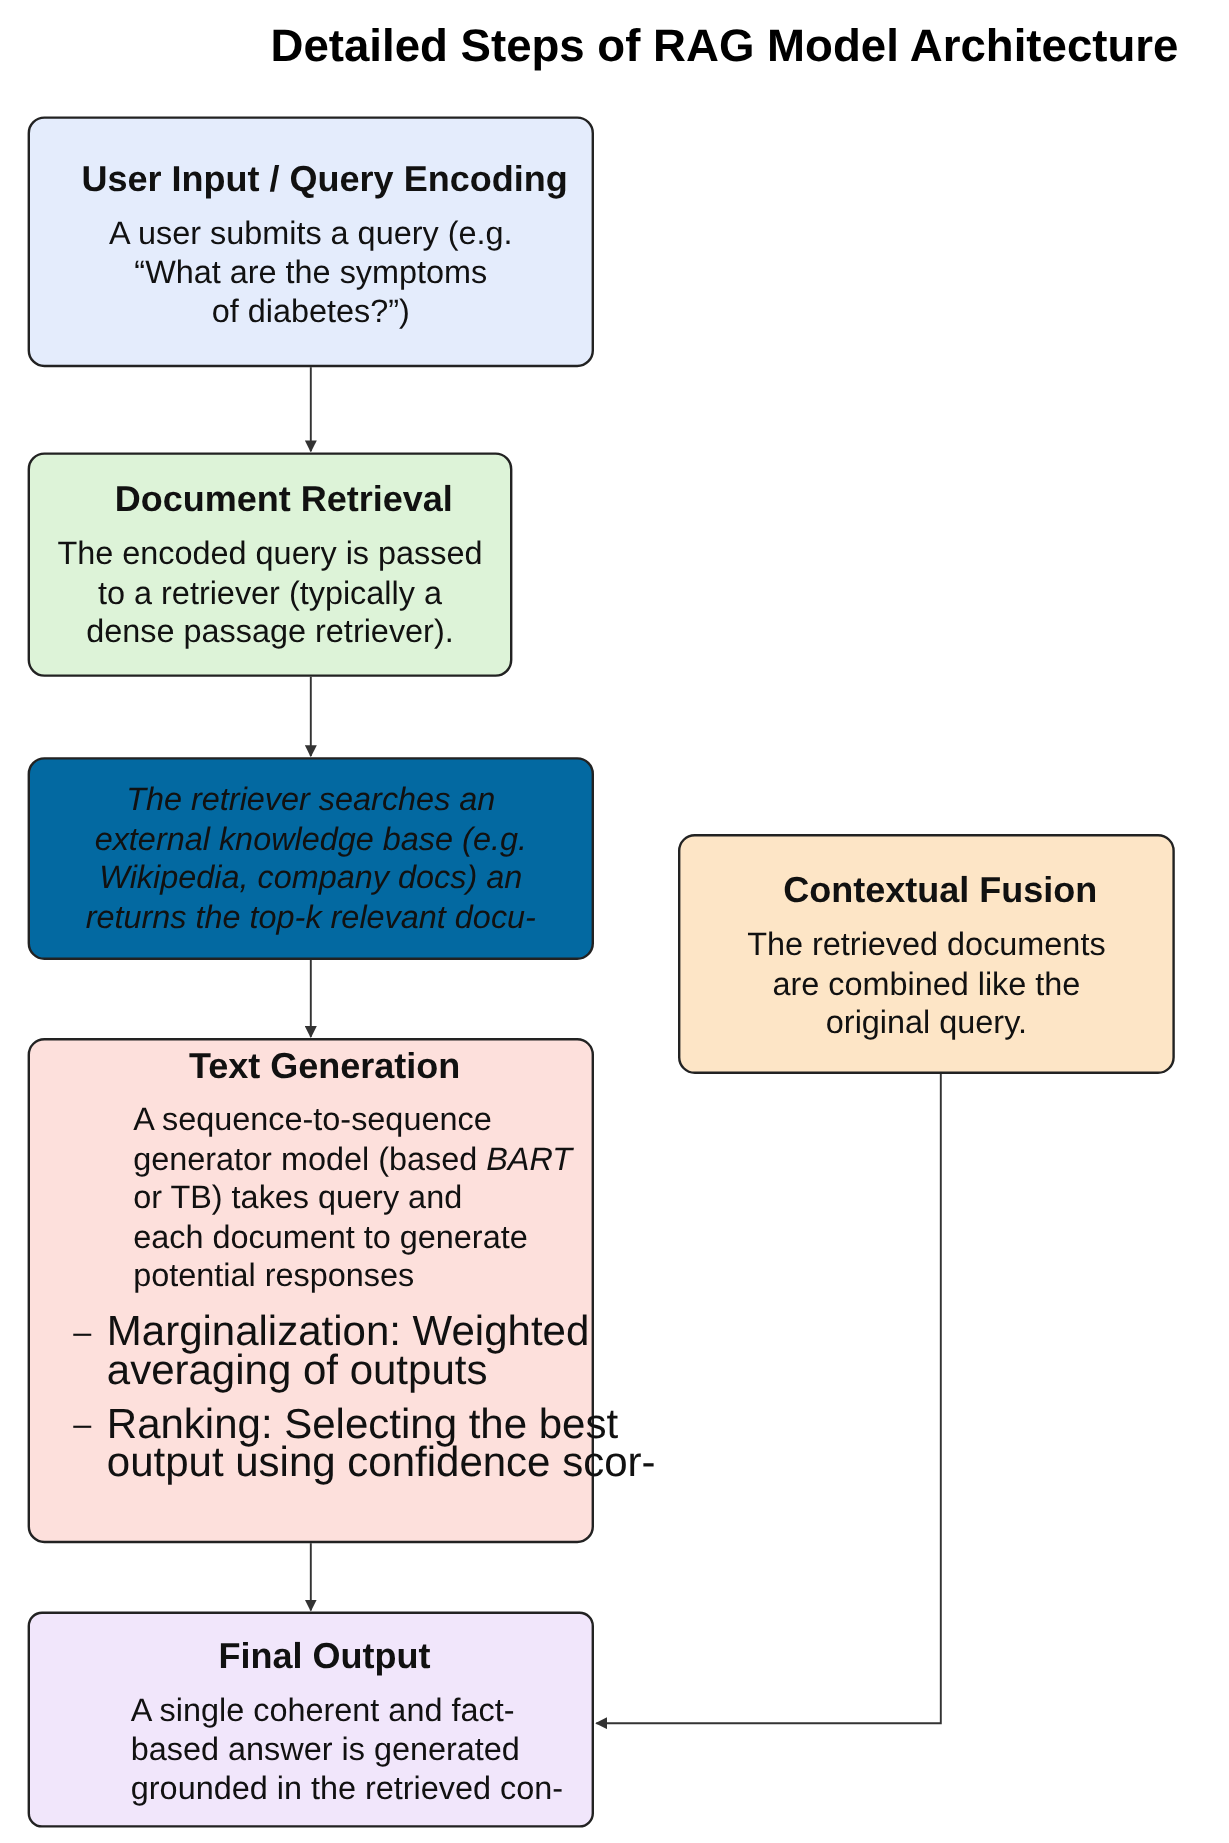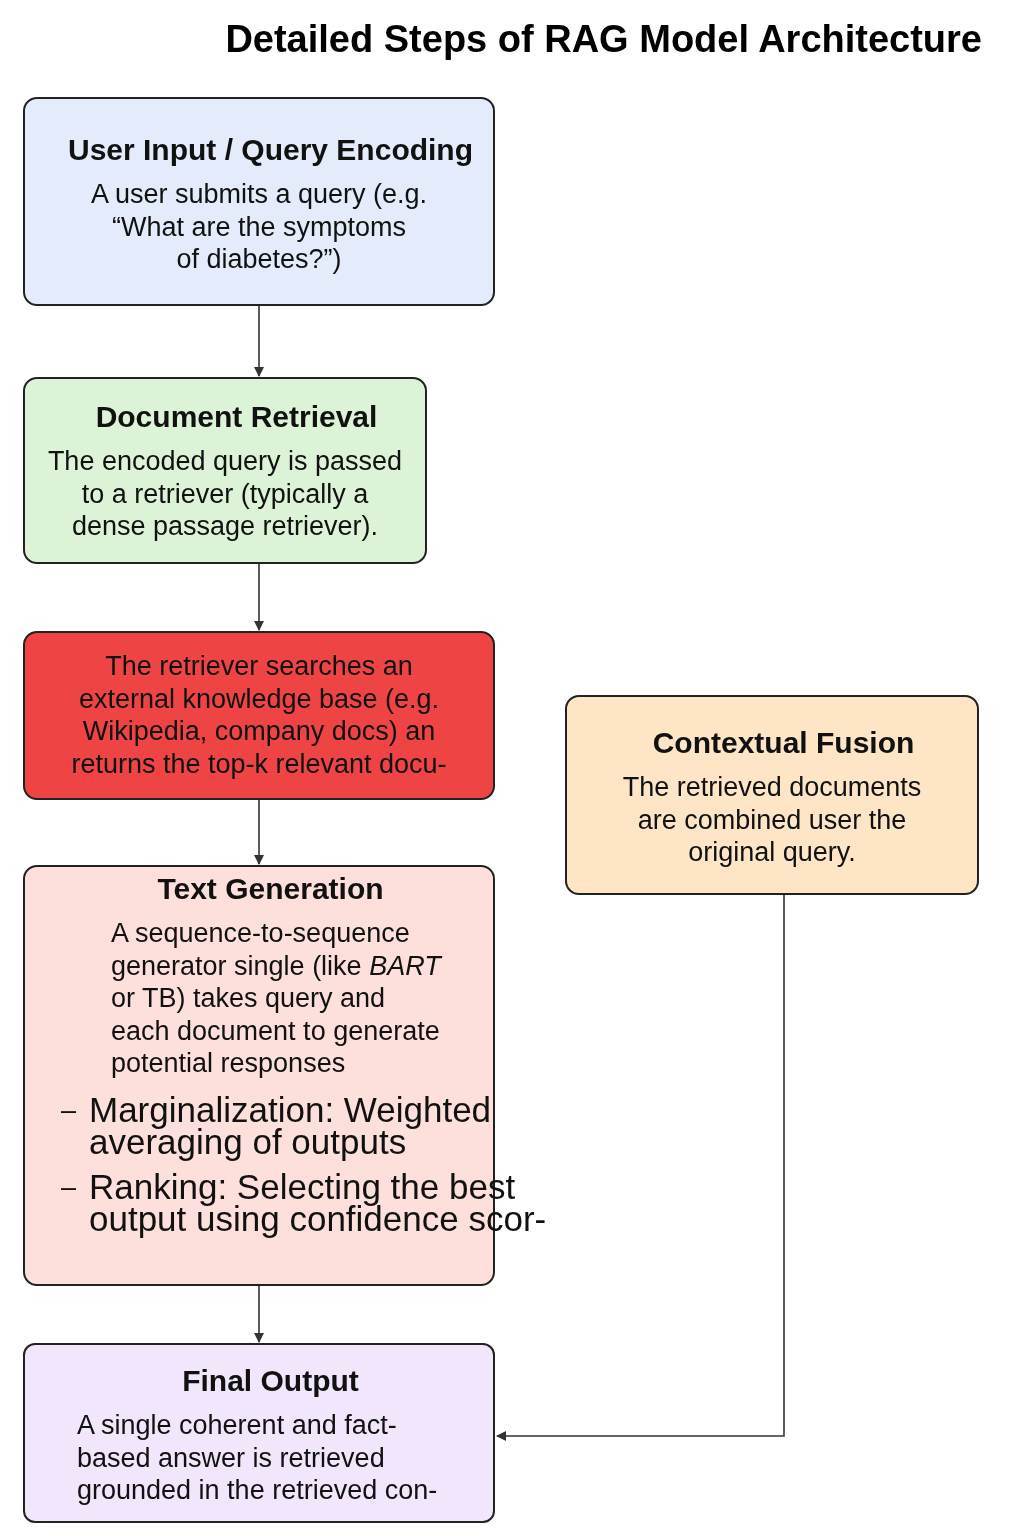--- a/index.html
+++ b/index.html
@@ -88,21 +88,21 @@
     }
     .bullet .btext {
       font-size: 35px;
       line-height: 32.5px;
     }
 
     #b-final { left: 23px; top: 1343px; width: 472px; height: 180px; }
     #b-final .box-title { margin-top: 18px; }
     #b-final .final-text {
       text-align: left;
-      padding-left: 52px;
+      padding-left: 84px;
       margin-top: 10px;
     }
 
     svg.connectors {
       position: absolute;
       left: 0;
       top: 0;
       width: 1024px;
       height: 1536px;
       pointer-events: none;
@@ -138,43 +138,43 @@
 
 <div class="box" id="b-retr" style="background: rgb(221, 243, 216); border-color: rgb(34, 34, 34);">
   <div class="box-title">Document Retrieval</div>
   <div class="box-text">
     <span class="line">The encoded query is passed</span>
     <span class="line">to a retriever (typically a</span>
     <span class="line">dense passage retriever).</span>
   </div>
 </div>
 
-<div class="box" id="b-search" style="background: #ef4444; border-color: rgb(34, 34, 34);">
+<div class="box" id="b-search" style="background: #0369a1; border-color: rgb(34, 34, 34); font-style: italic;">
   <div class="box-text">
     <span class="line">The retriever searches an</span>
     <span class="line">external knowledge base (e.g.</span>
     <span class="line">Wikipedia, company docs) an</span>
     <span class="line">returns the top-k relevant docu-</span>
   </div>
 </div>
 
 <div class="box" id="b-fusion" style="background: rgb(253, 229, 198); border-color: rgb(34, 34, 34);">
   <div class="box-title">Contextual Fusion</div>
   <div class="box-text">
     <span class="line">The retrieved documents</span>
-    <span class="line">are combined user the</span>
+    <span class="line">are combined like the</span>
     <span class="line">original query.</span>
   </div>
 </div>
 
 <div class="box" id="b-gen" style="background: rgb(253, 224, 220); border-color: rgb(34, 34, 34);">
   <div class="box-title">Text Generation</div>
   <div class="box-text gen-text">
     <span class="line">A sequence-to-sequence</span>
-    <span class="line"><span>generator single (like </span><span class="italic">BART</span></span>
+    <span class="line"><span>generator model (based </span><span class="italic">BART</span></span>
     <span class="line">or TB) takes query and</span>
     <span class="line">each document to generate</span>
     <span class="line">potential responses</span>
   </div>
   <div class="bullets">
     <div class="bullet">
       <span class="dash">–</span>
       <span class="btext">
         <span class="line">Marginalization: Weighted</span>
         <span class="line">averaging of outputs</span>
@@ -187,16 +187,16 @@
         <span class="line">output using confidence scor-</span>
       </span>
     </div>
   </div>
 </div>
 
 <div class="box" id="b-final" style="background: rgb(241, 230, 251); border-color: rgb(34, 34, 34); border-radius: 12px;">
   <div class="box-title">Final Output</div>
   <div class="box-text final-text">
     <span class="line">A single coherent and fact-</span>
-    <span class="line">based answer is retrieved</span>
+    <span class="line">based answer is generated</span>
     <span class="line">grounded in the retrieved con-</span>
   </div>
 </div>
 
 </body></html>

